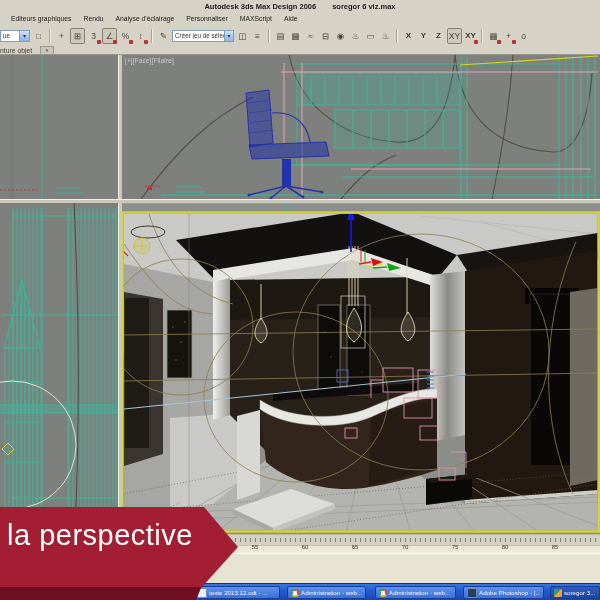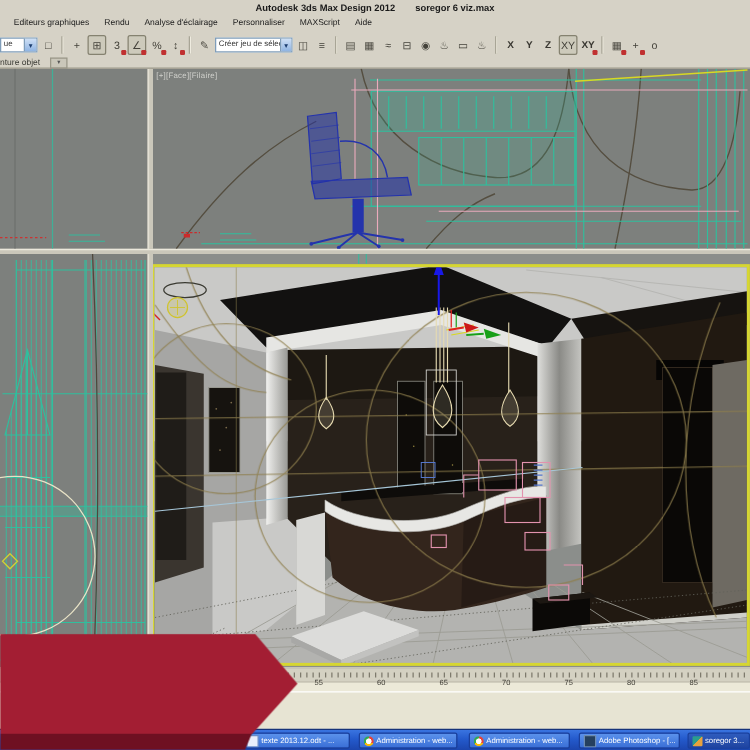--- a/index.html
+++ b/index.html
@@ -54,21 +54,21 @@
           clip-path:polygon(0 0,204px 0,238px 40px,201px 81px,196px 93px,0 93px);
           background:#a31e33;z-index:60;}
   #banner .dark{position:absolute;left:0;top:80px;width:220px;height:13px;background:#6f1022;}
   #banner .txt{position:absolute;left:7px;top:12px;font-size:29px;font-weight:300;color:#fff;
                letter-spacing:.5px;font-family:"Liberation Sans",sans-serif;}
 </style>
 </head>
 <body>
 
 <div id="titlebar" class="abs">
-  <span>Autodesk 3ds Max Design 2012</span>
+  <span>Autodesk 3ds Max Design 2006</span>
   <span>soregor 6 viz.max</span>
 </div>
 
 <div id="menubar" class="abs">
   <span class="mitem">Editeurs graphiques</span>
   <span class="mitem">Rendu</span>
   <span class="mitem">Analyse d'éclairage</span>
   <span class="mitem">Personnaliser</span>
   <span class="mitem">MAXScript</span>
   <span class="mitem">Aide</span>
@@ -542,13 +542,14 @@
     <span>Adobe Photoshop - [...</span>
   </div>
   <div class="tbbtn" style="left:550px;width:50px;background:linear-gradient(#2f5cbe,#1f44a0);">
     <span class="tbico" style="background:linear-gradient(135deg,#2a9d8f 0 50%,#e8a23d 50% 100%);"></span>
     <span>soregor 3...</span>
   </div>
 </div>
 
 <div id="banner" class="abs">
   <div class="dark"></div>
+  <span class="txt">la perspective</span>
 </div>
 
 </body></html>

